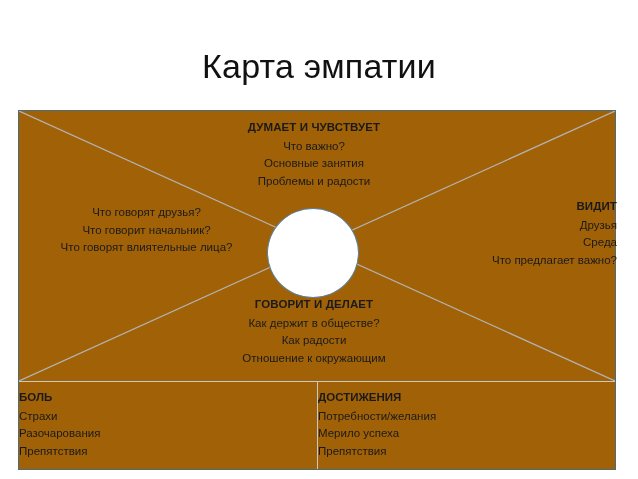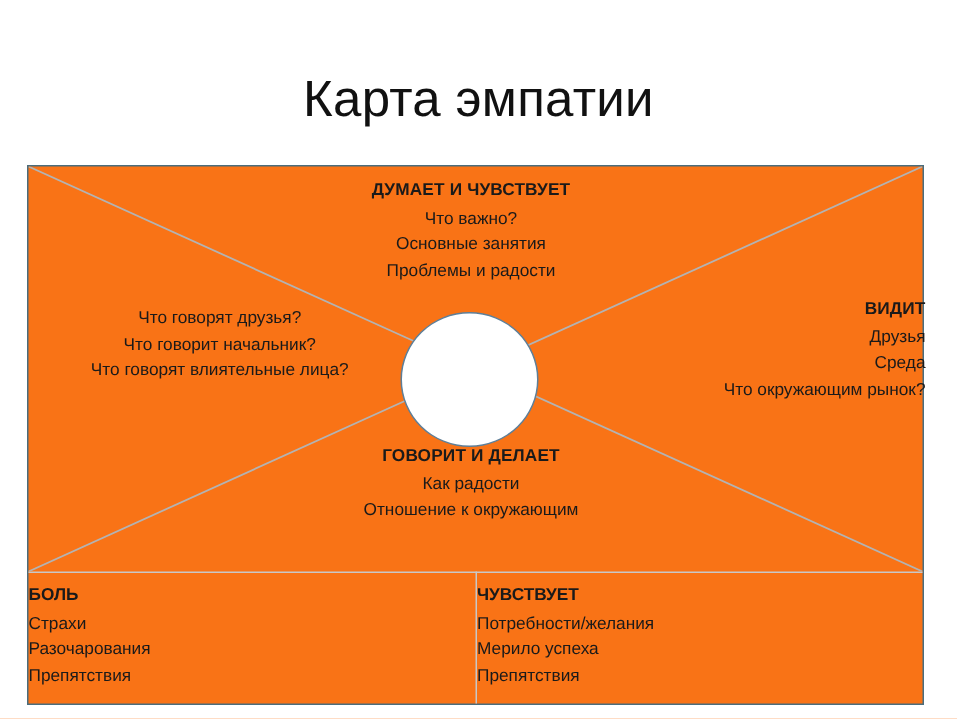--- a/index.html
+++ b/index.html
@@ -34,21 +34,21 @@
 
   
   #empathy-map {
     position: absolute;
     left: 18px;
     top: 110px;
     width: 598px;
     height: 360px;
     box-sizing: border-box;
     border: 1.3px solid #4a6d7c;
-    background: #f97316;
+    background: #a16207;
   }
 
   #quadrant-area {
     position: absolute;
     left: 0;
     top: 0;
     width: 100%;
     height: 270px;
   }
 
@@ -156,42 +156,43 @@
     <div class="quad" id="quad-hears">
       <span class="qline">Что говорят друзья?</span>
       <span class="qline">Что говорит начальник?</span>
       <span class="qline">Что говорят влиятельные лица?</span>
     </div>
 
     <div class="quad" id="quad-sees">
       <span class="qhead">ВИДИТ</span>
       <span class="qline">Друзья</span>
       <span class="qline">Среда</span>
-      <span class="qline">Что окружающим рынок?</span>
+      <span class="qline">Что предлагает важно?</span>
     </div>
 
     <div class="quad" id="quad-says">
       <span class="qhead">ГОВОРИТ И ДЕЛАЕТ</span>
+      <span class="qline">Как держит в обществе?</span>
       <span class="qline">Как радости</span>
       <span class="qline">Отношение к окружающим</span>
     </div>
 
   </div>
 
   <div id="bottom-row">
 
     <div class="bottom-box" id="box-pain">
       <span class="bhead">БОЛЬ</span>
       <span class="bline">Страхи</span>
       <span class="bline">Разочарования</span>
       <span class="bline">Препятствия</span>
     </div>
 
     <div class="bottom-box" id="box-gain">
-      <span class="bhead">ЧУВСТВУЕТ</span>
+      <span class="bhead">ДОСТИЖЕНИЯ</span>
       <span class="bline">Потребности/желания</span>
       <span class="bline">Мерило успеха</span>
       <span class="bline">Препятствия</span>
     </div>
 
   </div>
 
 </div>
 
 </body></html>

